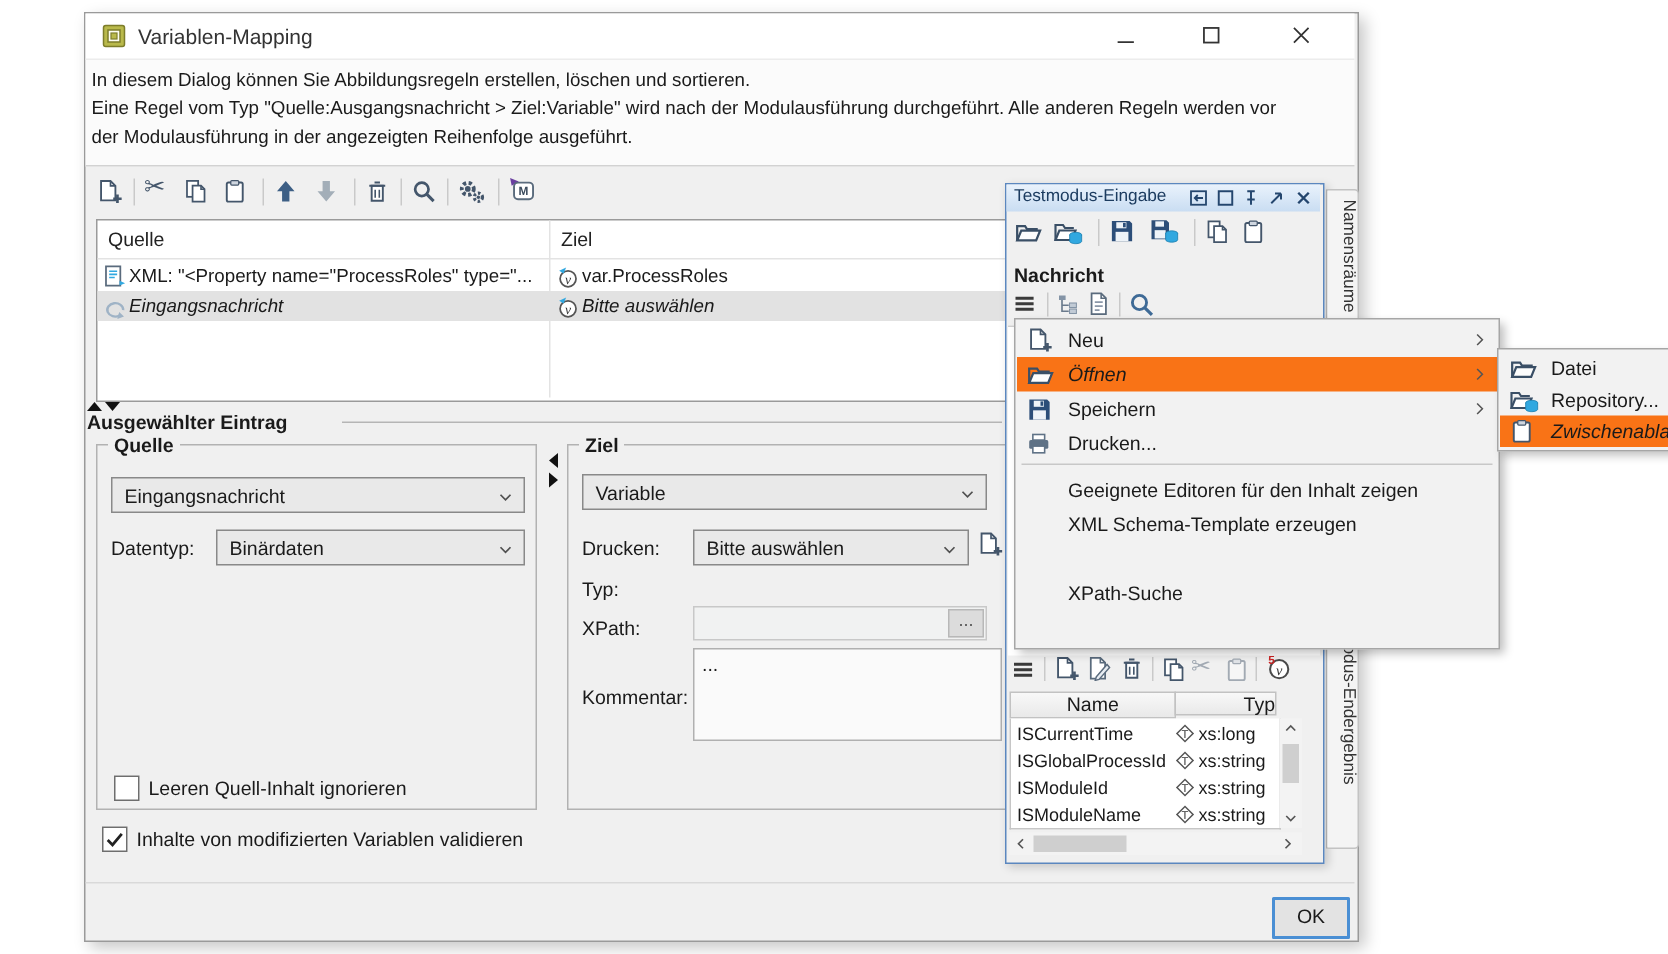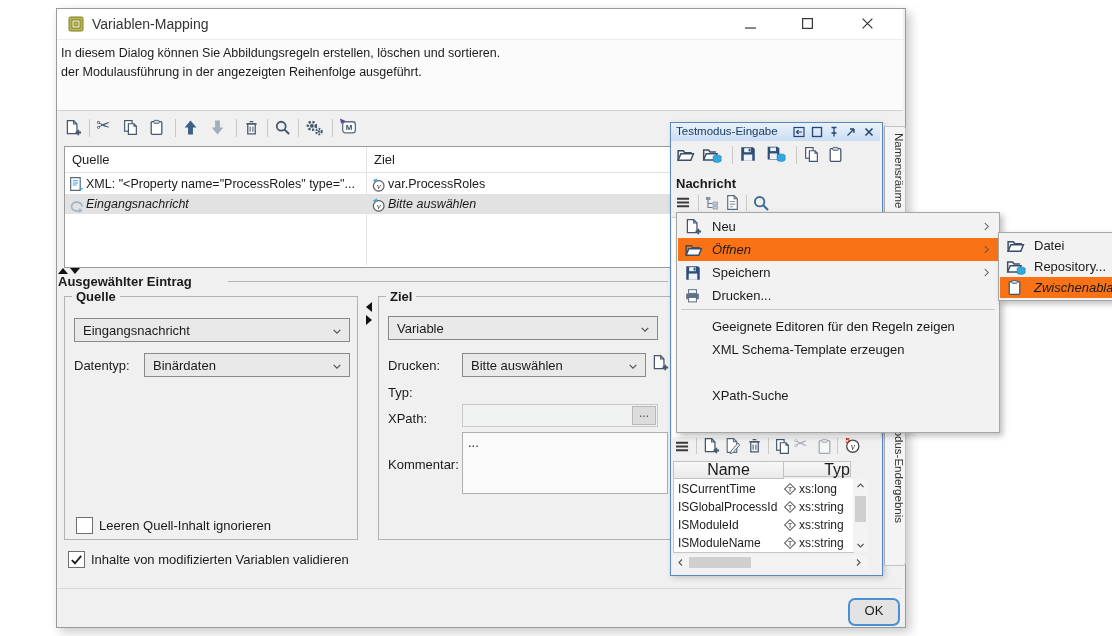--- a/index.html
+++ b/index.html
@@ -33,41 +33,41 @@
   .combo .cval{position:absolute;left:8px;top:4px;font-size:13px;}
   .combo .chev{position:absolute;right:7px;top:9px;}
   .cbox{width:15px;height:15px;background:#fff;border:1px solid #6e6e6e;}
   .tri{width:0;height:0;}
   
   .panel-bg{left:622px;top:122px;width:211px;height:452px;background:#f0f0f0;border:1px solid #5b87bf;
             box-shadow:2px 2px 6px rgba(0,0,0,.18);}
   .ptitle{left:623px;top:123px;width:209px;height:18px;background:linear-gradient(180deg,#e9f2fc,#c9ddf2);}
   .ptitle-text{font-size:11.5px;color:#1c3c60;}
   .pcontent{left:624px;top:217px;width:208px;height:219px;background:#fff;border-top:1px solid #cfcfcf;}
-  .vhead{background:linear-gradient(180deg,#f8f8f8,#e9e9e9);border:1px solid #c2c2c2;font-size:16px;
+  .vhead{background:linear-gradient(180deg,#f8f8f8,#e9e9e9);border:1px solid #c2c2c2;font-size:13px;
          text-align:center;line-height:16px;}
   .vrow{height:18px;font-size:12px;background:#fff;}
   .scroll{background:#f3f3f3;}
   .thumb{background:#cfcfcf;}
   
   .stab{background:#f4f4f4;border:1px solid #abababa8;border-left:1px solid #ababab;border-radius:0 3px 3px 0;
         writing-mode:vertical-rl;font-size:11.5px;color:#333;padding-top:6px;text-align:left;}
   
   .menu{background:#f2f2f2;border:1px solid #a6a6a6;box-shadow:3px 3px 6px rgba(0,0,0,.25);}
   .mrow{position:absolute;left:1px;width:calc(100% - 2px);height:23px;}
   .mrow.hl{background:#f97316;font-style:italic;}
   .mlabel{position:absolute;left:34px;top:4px;font-size:13px;}
   .micon{position:absolute;left:6px;top:3px;}
   .marrow{position:absolute;right:8px;top:6px;}
   .msep{position:absolute;left:4px;right:4px;height:1px;background:#c8c8c8;}
   .chk-blue{position:absolute;left:4px;top:3px;width:17px;height:17px;background:#cfe6fa;
             border:1px solid #7fb2e5;border-radius:2px;}
   
   .okbtn{left:800px;top:598px;width:48px;height:24px;background:#e3e3e3;border:2px solid #4a8fd4;
-         border-radius:7px;text-align:center;line-height:21px;font-size:13px;}
+         border-radius:1px;text-align:center;line-height:21px;font-size:13px;}
   .dis{opacity:.45;}
 </style>
 </head>
 <body>
 
 <div id="screen">
 
   <div class="layer" style="z-index:10;">
     <div class="abs dlg-bg"></div>
     <div class="abs titlebar"></div>
@@ -91,20 +91,21 @@
       </span>
     <span class="abs ic tbtn" style="left:813px;top:17px;">
         <svg width="13" height="13" viewBox="0 0 12 12">
           <path d="M1.5 1.5 L10.5 10.5 M10.5 1.5 L1.5 10.5" stroke="#333" stroke-width="1.1"></path>
         </svg>
       </span>
 
     <div class="abs descarea"></div>
     <div class="abs" style="left:13px;top:44px;">
       <div class="descline txt">In diesem Dialog können Sie Abbildungsregeln erstellen, löschen und sortieren.</div>
+      <div class="descline txt">Eine Regel vom Typ "Quelle:Ausgangsnachricht &gt; Ziel:Variable" wird nach der Modulausführung durchgeführt. Alle anderen Regeln werden vor</div>
       <div class="descline txt">der Modulausführung in der angezeigten Reihenfolge ausgeführt.</div>
     </div>
 
     <span class="abs ic tbtn" style="left:16px;top:119px;">
         <svg width="18" height="18" viewBox="0 0 16 16">
           <path d="M3 1.5h5.6l2.9 2.9V13H3z" fill="#fff" stroke="#44566b" stroke-width="1.1"></path>
           <path d="M8.6 1.5v2.9h2.9" fill="none" stroke="#44566b" stroke-width="1"></path>
           <path d="M10.2 12h5M12.7 9.5v5" stroke="#44566b" stroke-width="1.6"></path>
         </svg>
       </span>
@@ -579,21 +580,21 @@
             <svg width="17" height="17" viewBox="0 0 16 16">
               <rect x="2" y="6" width="12" height="5.5" rx="1" fill="#5f7286"></rect>
               <rect x="4.3" y="2.5" width="7.4" height="3.5" fill="#fff" stroke="#5f7286"></rect>
               <rect x="4.3" y="9.8" width="7.4" height="4.2" fill="#fff" stroke="#5f7286"></rect>
             </svg>
           </span>
         <span class="mlabel txt">Drucken...</span>
       </div>
       <div class="msep" style="top:96px;"></div>
       <div class="mrow" style="top:102px;">
-        <span class="mlabel txt">Geeignete Editoren für den Regeln zeigen</span>
+        <span class="mlabel txt">Geeignete Editoren für den Inhalt zeigen</span>
       </div>
       <div class="mrow" style="top:125px;">
         <span class="mlabel txt">XML Schema-Template erzeugen</span>
       </div>
       <div class="mrow" style="top:171px;">
         <span class="mlabel txt">XPath-Suche</span>
       </div>
     </div>
   </div>
 

